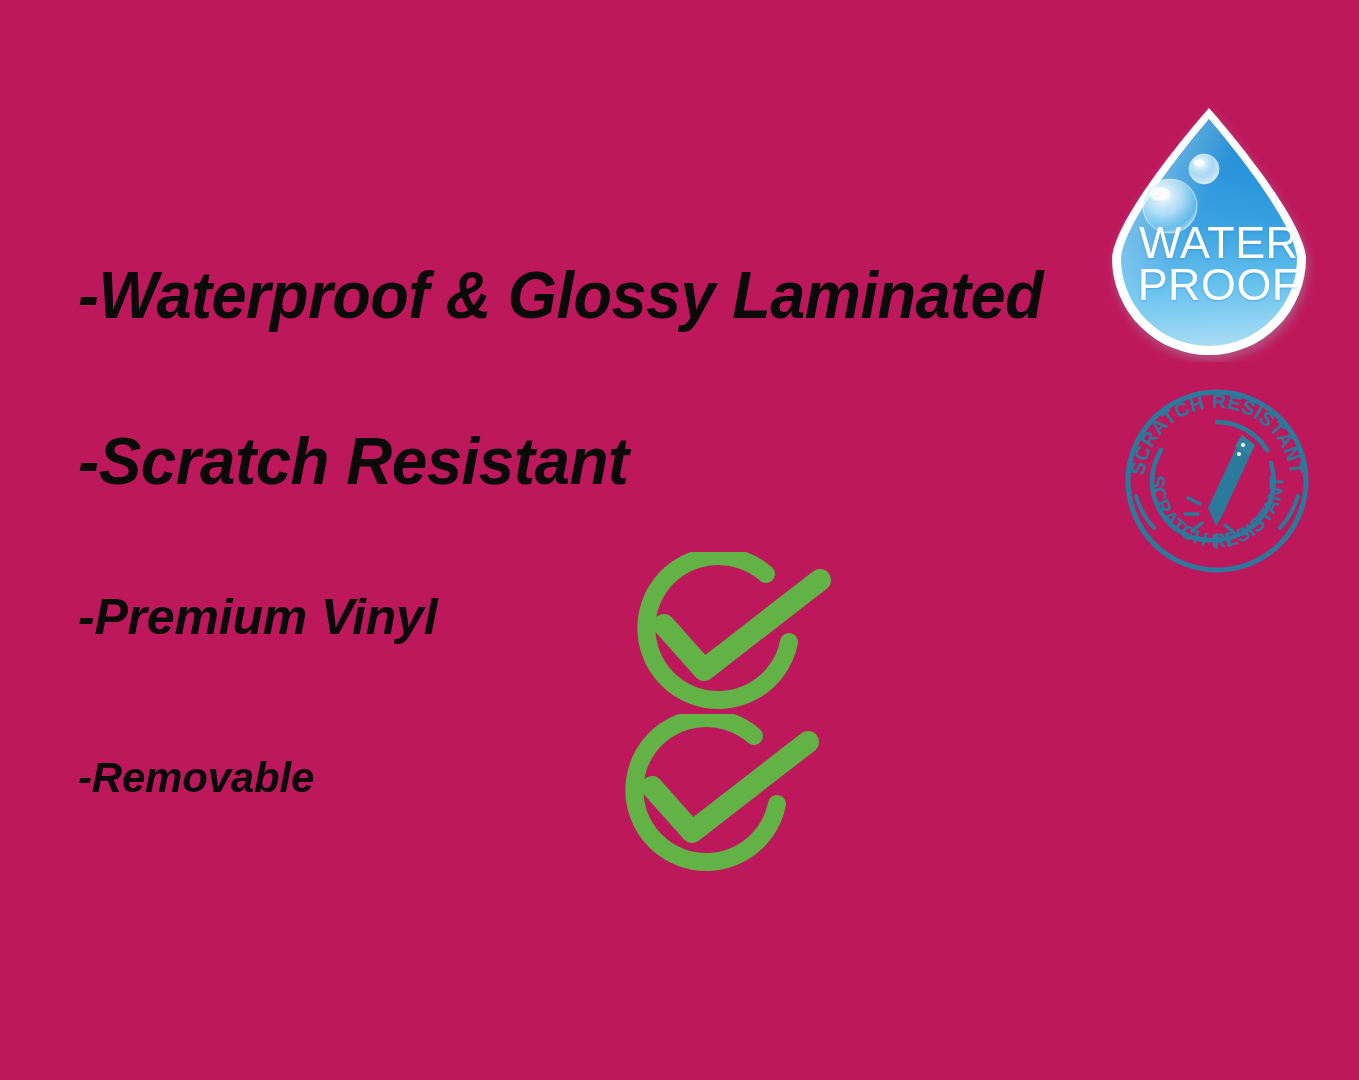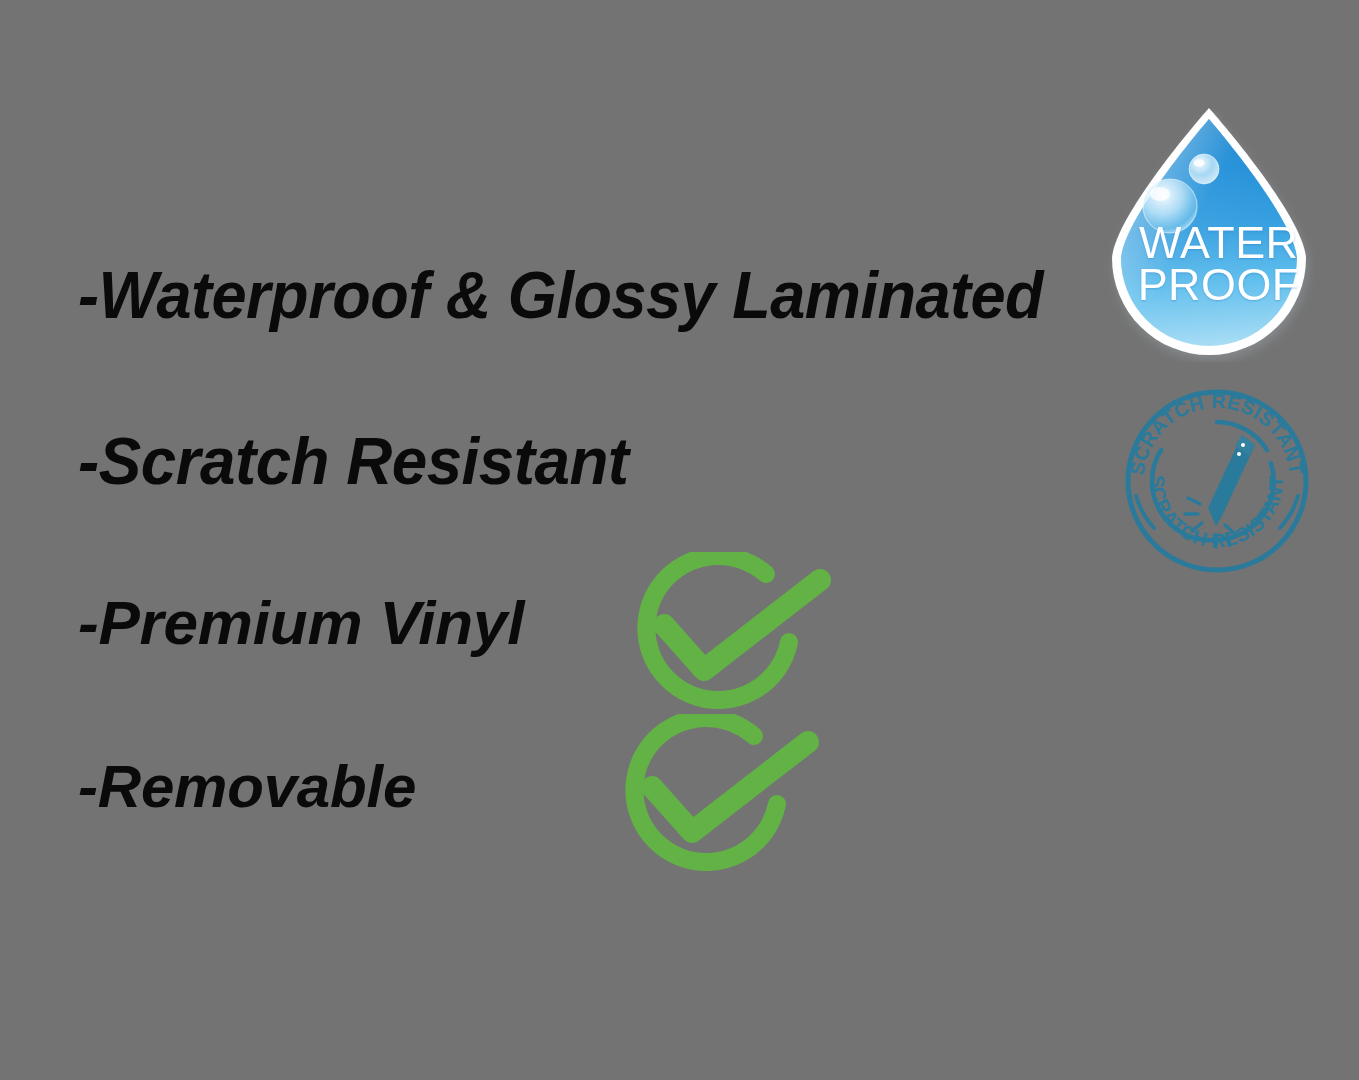--- a/index.html
+++ b/index.html
@@ -11,21 +11,21 @@
     width: 1359px;
     height: 1080px;
     position: relative;
     overflow: hidden;
     font-family: "Liberation Sans", sans-serif;
   }
 
   .stage {
     position: absolute;
     inset: 0;
-    background: #737373;
+    background: #be185d;
   }
 
   
   .feature-line {
     position: absolute;
     left: 78px;
     color: #0a0a0a;
     font-family: "Liberation Sans", sans-serif;
     font-weight: 700;
     font-style: italic;
@@ -41,28 +41,28 @@
   }
   .feature-line.l2 {
     top: 428px;
     font-size: 66px;
     letter-spacing: -0.5px;
     transform: scaleX(0.965);
     transform-origin: left top;
   }
   .feature-line.l3 {
     top: 592px;
-    font-size: 62px;
+    font-size: 50px;
     letter-spacing: -0.2px;
     transform: scaleX(1.0);
     transform-origin: left top;
   }
   .feature-line.l4 {
     top: 757px;
-    font-size: 60px;
+    font-size: 42px;
     letter-spacing: -0.2px;
     transform: scaleX(1.0);
     transform-origin: left top;
   }
 
   
   .check-badge {
     position: absolute;
   }
   .check-badge.c1 { left: 636px; top: 552px; width: 210px; height: 165px; }

